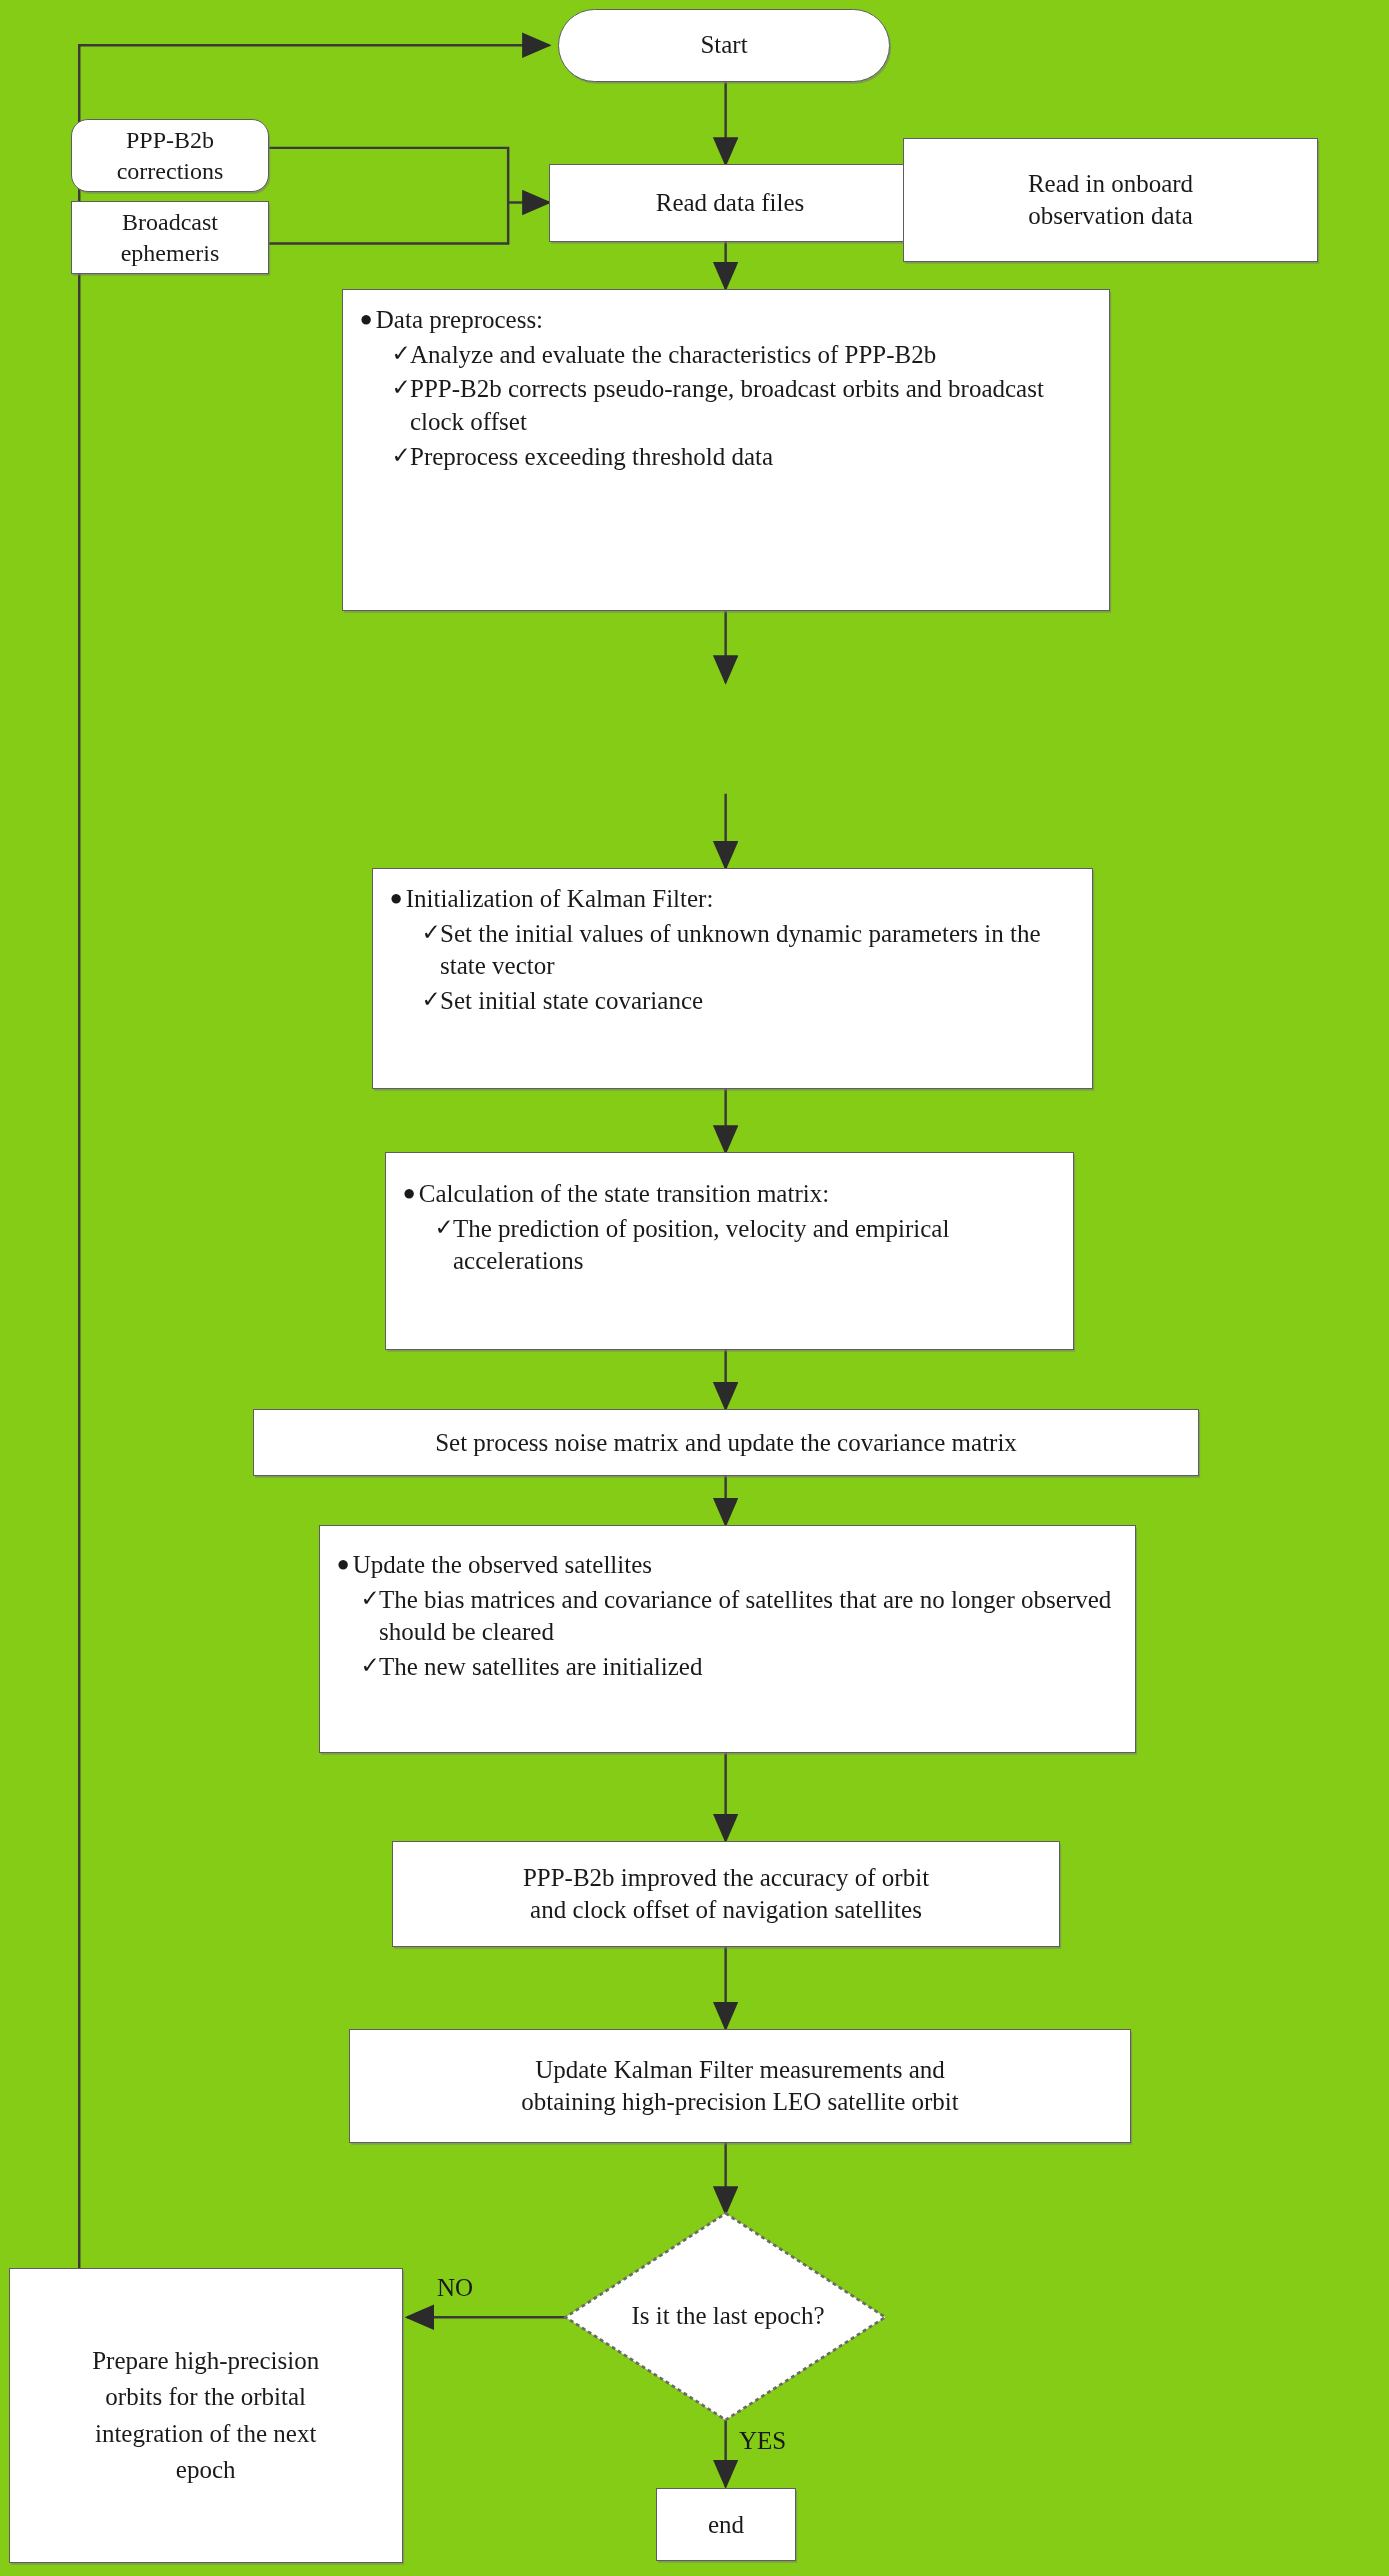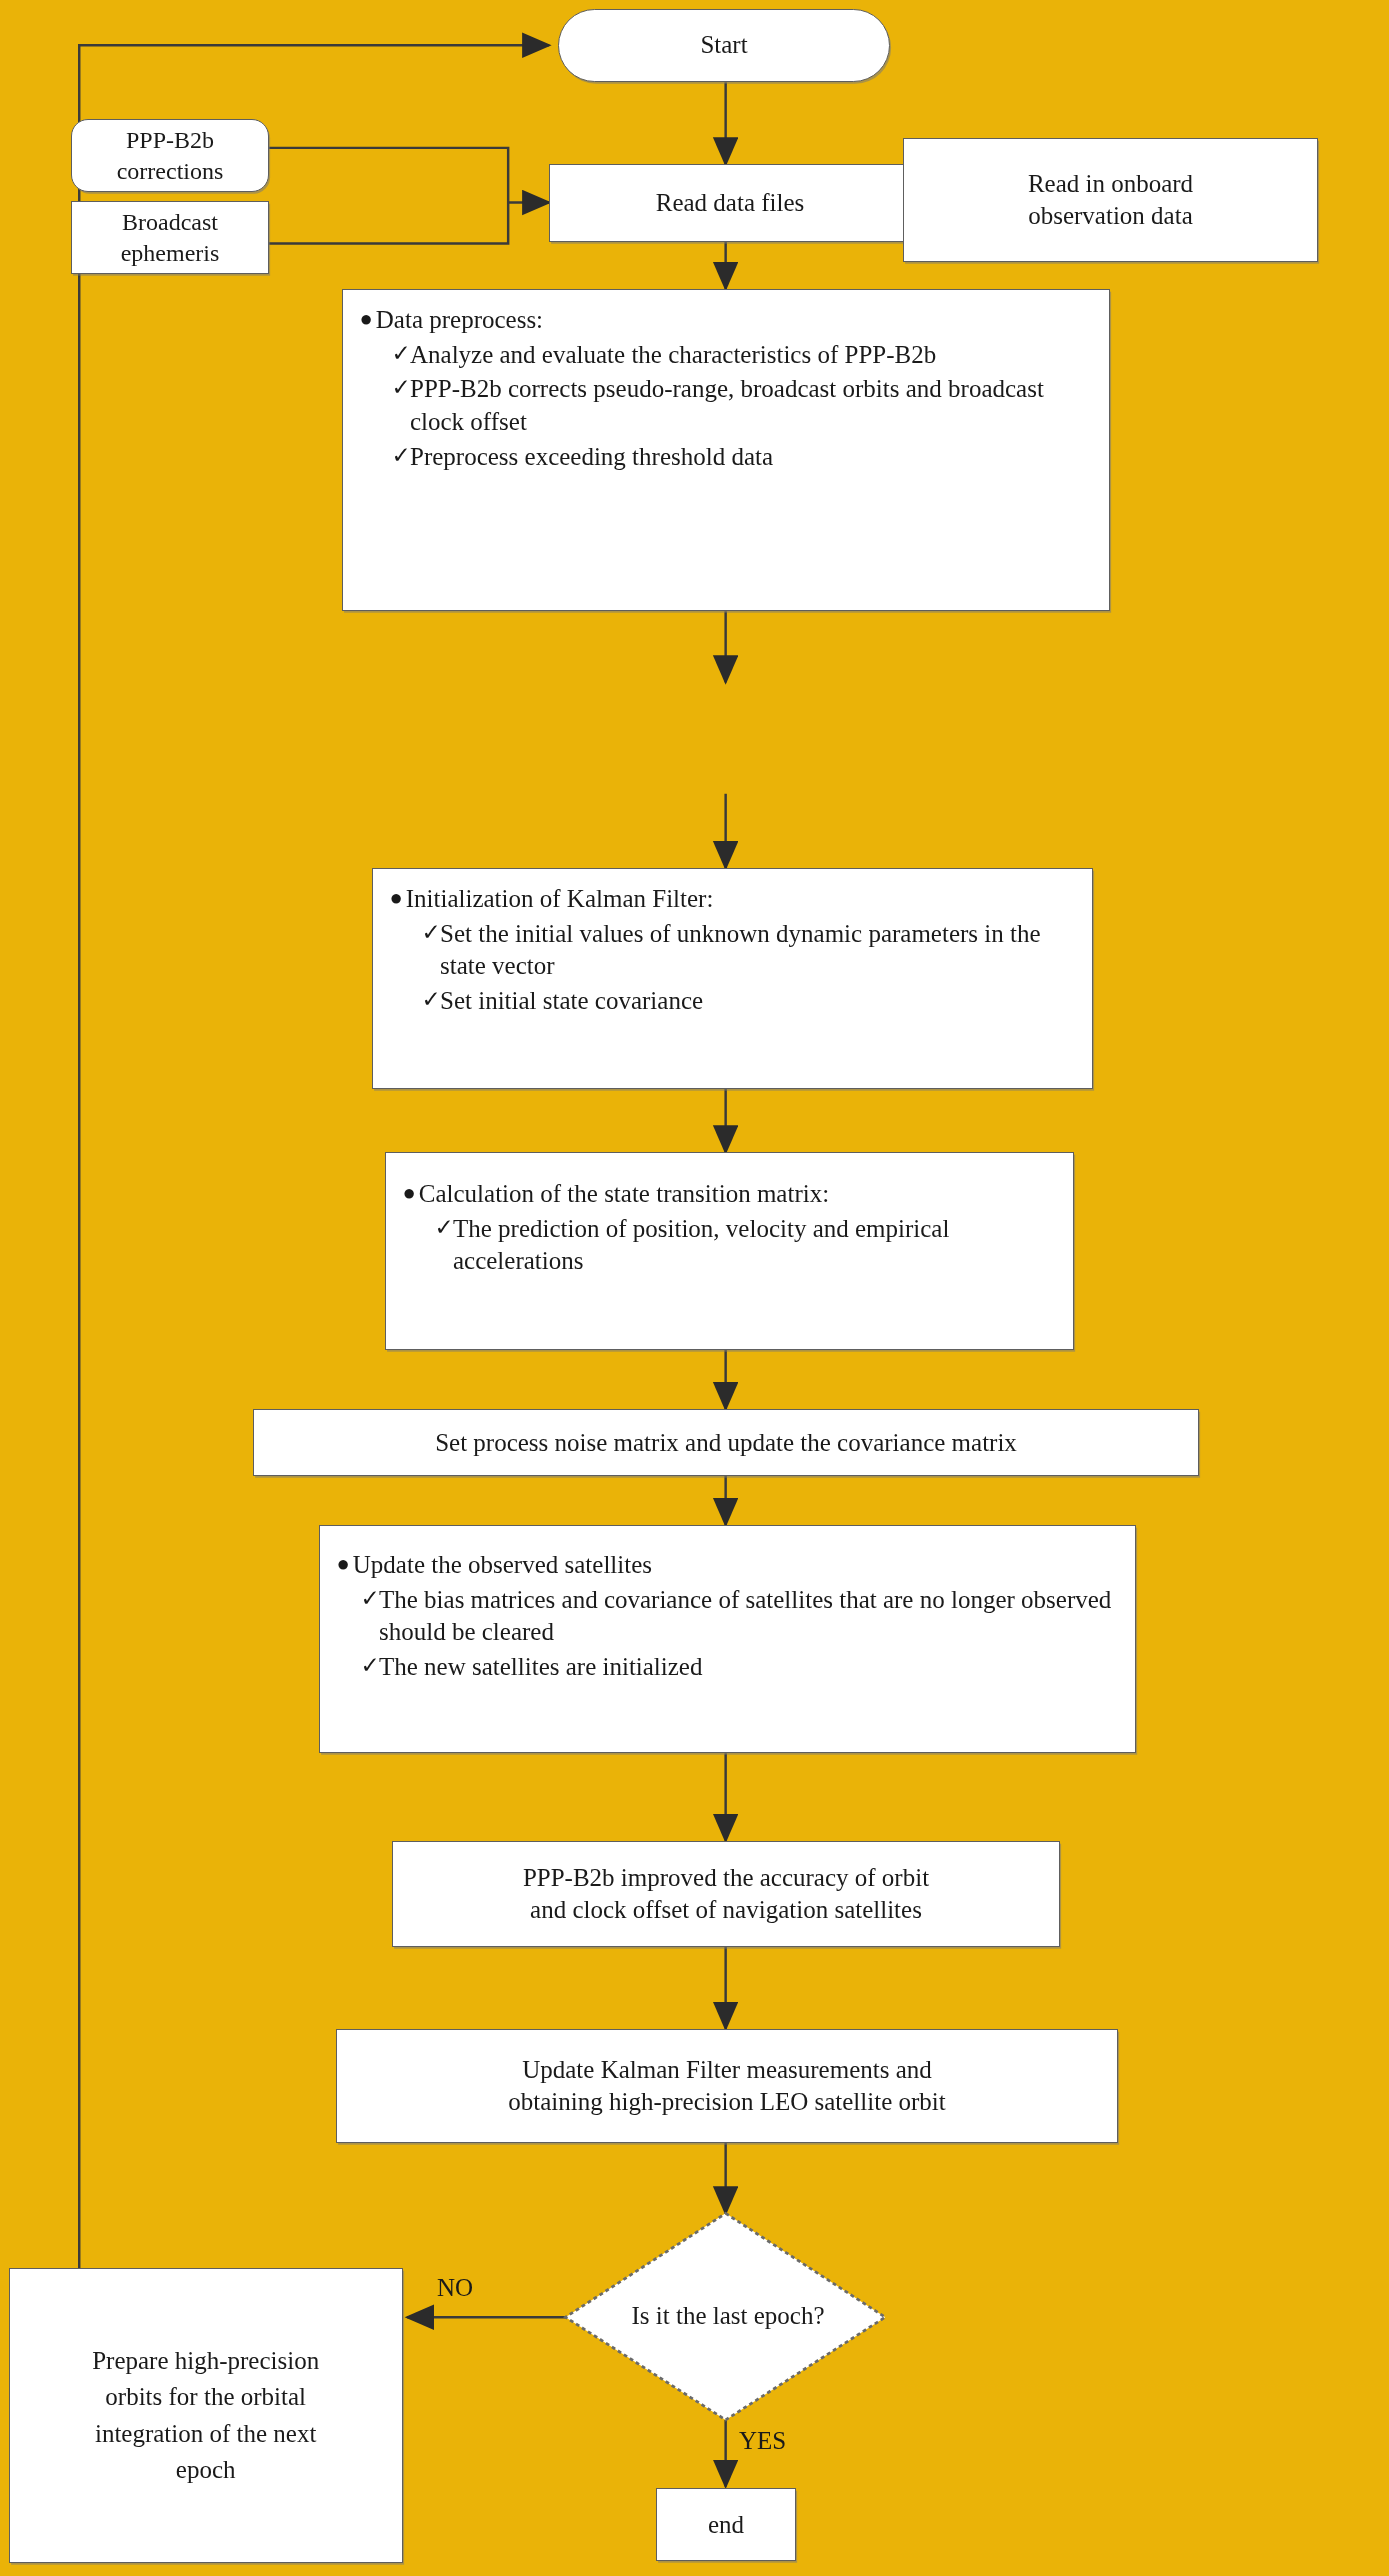--- a/index.html
+++ b/index.html
@@ -1,17 +1,17 @@
 <!DOCTYPE html>
 <html style="font-size:8.7px"><head>
 <meta charset="utf-8">
 <style>
   html,body{margin:0;padding:0;background:#ffffff;}
   body{font-family:"Liberation Serif",serif;}
-  #stage{position:relative;width:1389px;height:2576px;background:#eab308;overflow:hidden;}
+  #stage{position:relative;width:1389px;height:2576px;background:#84cc16;overflow:hidden;}
   svg.flow{position:absolute;left:0;top:0;width:1389px;height:2576px;}
   .nodebox{position:absolute;box-sizing:border-box;background:#ffffff;
            border:1.6px solid #5e5e5e;box-shadow:1.6px 2.2px 0 -0.5px rgba(120,120,120,.55);
            display:flex;align-items:center;justify-content:center;}
   .nodebox.stadium{border-radius:164px;}
   .nodelabel{font-family:"Liberation Serif",serif;color:#1a1a1a;text-align:center;
              line-height:1.28;font-size:25px;padding:0 7.7px;}
   .bulletbox{position:absolute;box-sizing:border-box;background:#ffffff;
              border:1.6px solid #5e5e5e;box-shadow:1.6px 2.2px 0 -0.5px rgba(120,120,120,.55);
              padding:14px 12px 14px 16.4px;}
@@ -161,21 +161,21 @@
       <span class="checkmark">✓</span>
       <span class="checktext">The new satellites are initialized</span>
     </div>
   </div>
 
   <div class="nodebox" style="left:392px;top:1841px;width:668px;height:106px;justify-content:center;">
     <span class="nodelabel" style="white-space:pre-line;">PPP-B2b improved the accuracy of orbit
 and clock offset of navigation satellites</span>
   </div>
 
-  <div class="nodebox" style="left:336px;top:2029px;width:782px;height:114px;">
+  <div class="nodebox" style="left:349px;top:2029px;width:782px;height:114px;">
     <span class="nodelabel" style="white-space:pre-line;">Update Kalman Filter measurements and
 obtaining high-precision LEO satellite orbit</span>
   </div>
 
   <div class="diamond-label" style="left:568px;top:2302px;width:320px;">
     <span>Is it the last epoch?</span>
   </div>
 
   <div class="nodebox" style="left:8.7px;top:2268px;width:394px;height:295px;">
     <span class="nodelabel" style="white-space:pre-line;line-height:1.45;">Prepare high-precision

